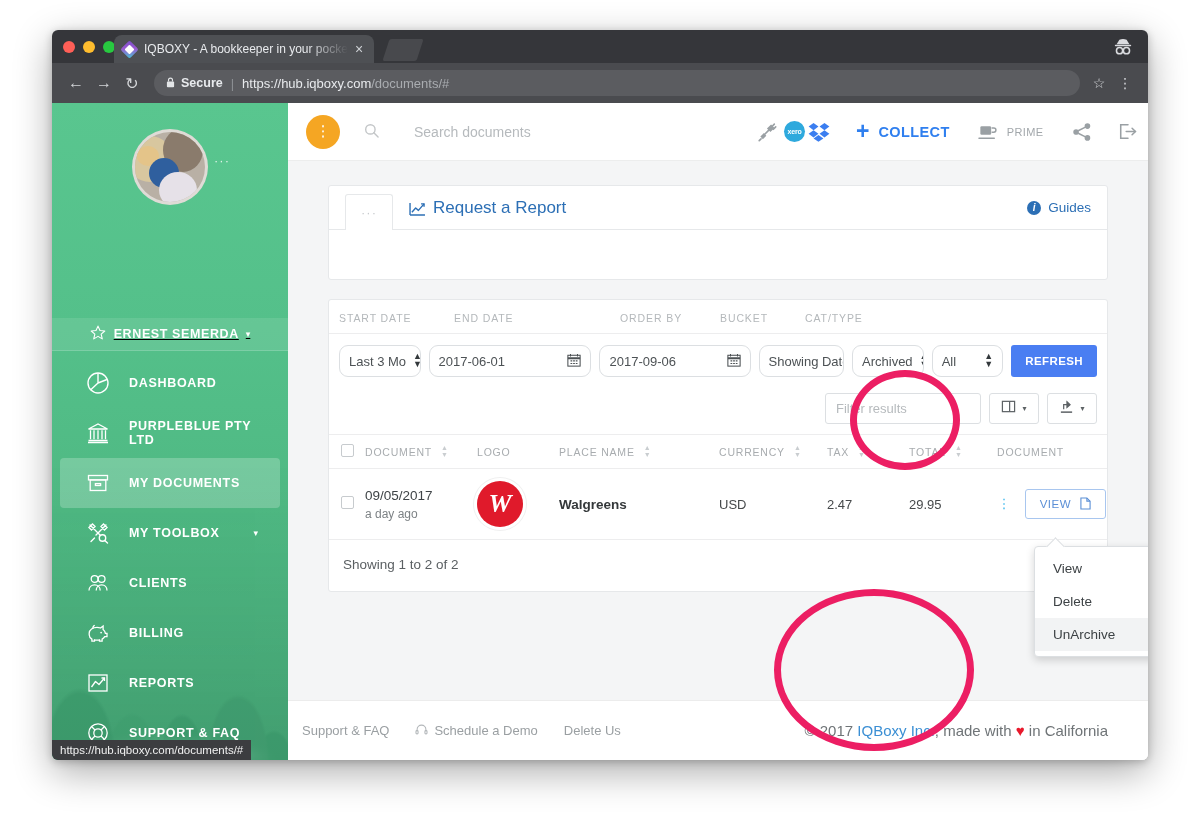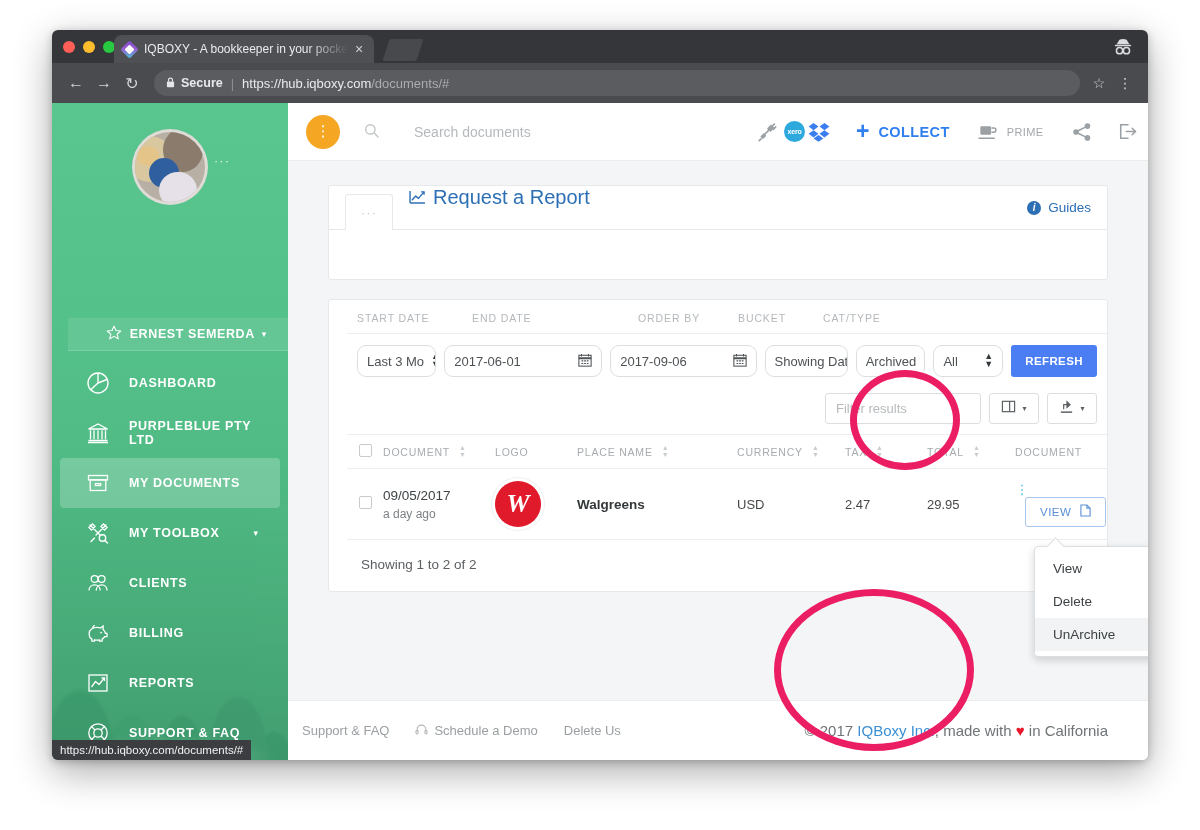--- a/index.html
+++ b/index.html
@@ -163,25 +163,26 @@
   .avatar .ph2{position:absolute;right:2px;top:-4px;width:40px;height:44px;border-radius:50%;background:#8a7b6c;}
   .avatar .ph3{position:absolute;left:14px;top:26px;width:30px;height:30px;border-radius:50%;background:#2f5f9e;}
   .avatar .ph4{position:absolute;left:24px;bottom:-6px;width:38px;height:36px;border-radius:50%;background:#e6e1e8;}
   .avatar .ph5{position:absolute;left:2px;top:14px;width:22px;height:20px;border-radius:50%;background:#e4c489;}
   .avatar-dots {
     position: absolute; left: 50%; margin-left: 44px; top: 50px;
     color: rgba(255,255,255,.8); font-size: 13px; letter-spacing: 1px;
   }
 
   .user-row {
-    position: absolute; top: 215px; left: 16px; width: 236px; height: 33px;
+    position: absolute; top: 215px; left: 0; width: 236px; height: 33px;
     background: rgba(255,255,255,.10);
     display: flex; align-items: center; justify-content: center;
     cursor: pointer;
     border-bottom: 1px solid rgba(255,255,255,.16);
+    text-decoration: underline;
   }
   .user-row .star-ico { margin-right: 8px; color:#fff; font-size: 14px; }
   .user-name { color: #fff; font-size: 12.5px; letter-spacing: .6px; font-weight: bold;}
   .user-caret { color:#fff; margin-left: 7px; font-size: 9px; }
 
   .nav { position: absolute; top: 255px; left: 0; width: 236px; }
   .nav-item {
     height: 50px;
     margin: 0 8px;
     border-radius: 4px;
@@ -273,37 +274,37 @@
     width: 48px; margin-top: 7px;
     border: 1px solid #e6e8ea; border-bottom: none;
     border-radius: 3px 3px 0 0;
     display: flex; align-items: center; justify-content: center;
     color: #c8cbce; font-size: 13px; letter-spacing: 1px;
     background: #fff;
     position: relative; top: 1px;
     cursor: pointer;
   }
   .tab-report {
-    display: flex; align-items: flex-start; margin-left: 16px;
-    color: #2c6fb5; font-size: 20px; cursor: pointer;
+    display: flex; align-items: center; margin-left: 16px;
+    color: #2c6fb5; font-size: 17px; cursor: pointer;
   }
   .tab-report .chartico { width: 17px; height: 14px; margin-right: 7px; }
   .guides {
     margin-left: auto; display: flex; align-items: center;
     color: #2c6fb5; font-size: 13.5px; cursor: pointer;
   }
   .guides .i-badge {
     width: 14px; height: 14px; border-radius: 50%;
     background: #2c6fb5; color:#fff; font-size: 10px; font-weight: bold;
     display: flex; align-items: center; justify-content: center;
     margin-right: 7px; font-style: italic;
   }
 
   
-  .table-card { margin-top: 19px; padding-left: 18px; }
+  .table-card { margin-top: 19px; }
   .filter-head {
     display: flex; padding: 12px 10px 0 10px;
     border-bottom: 1px solid #ededee;
     height: 34px;
   }
   .fh { font-size: 10.5px; color: #b4b8bb; letter-spacing: .9px; }
   .filter-row {
     display: flex; align-items: center; padding: 11px 10px 12px 10px;
     gap: 8px;
   }

